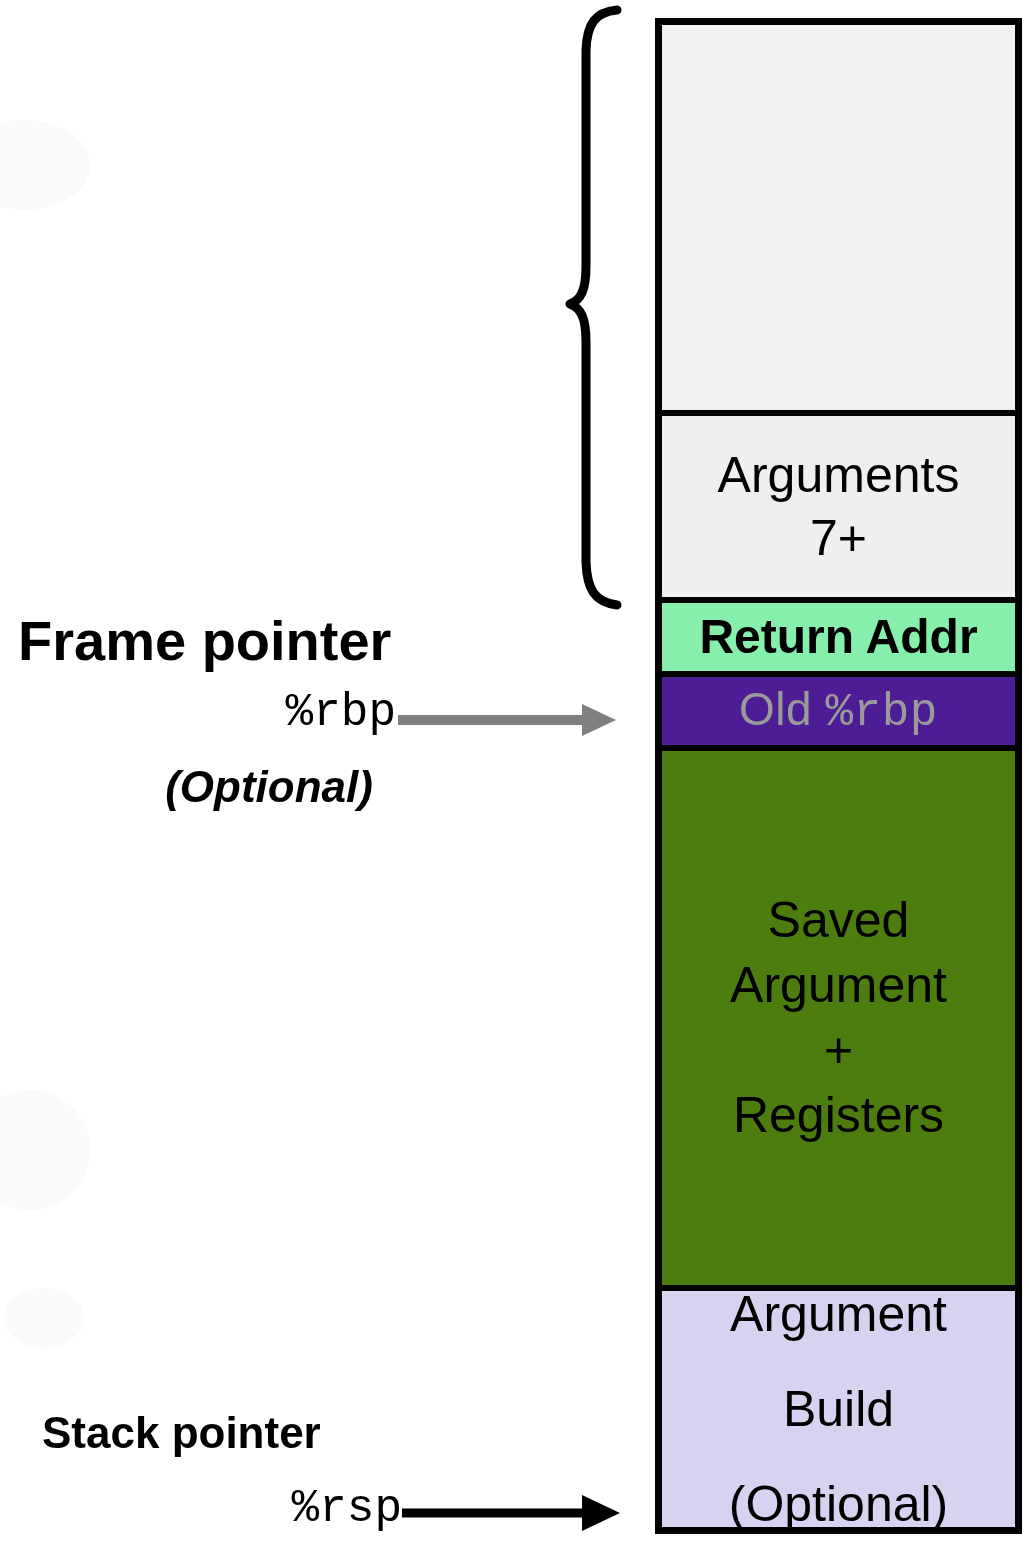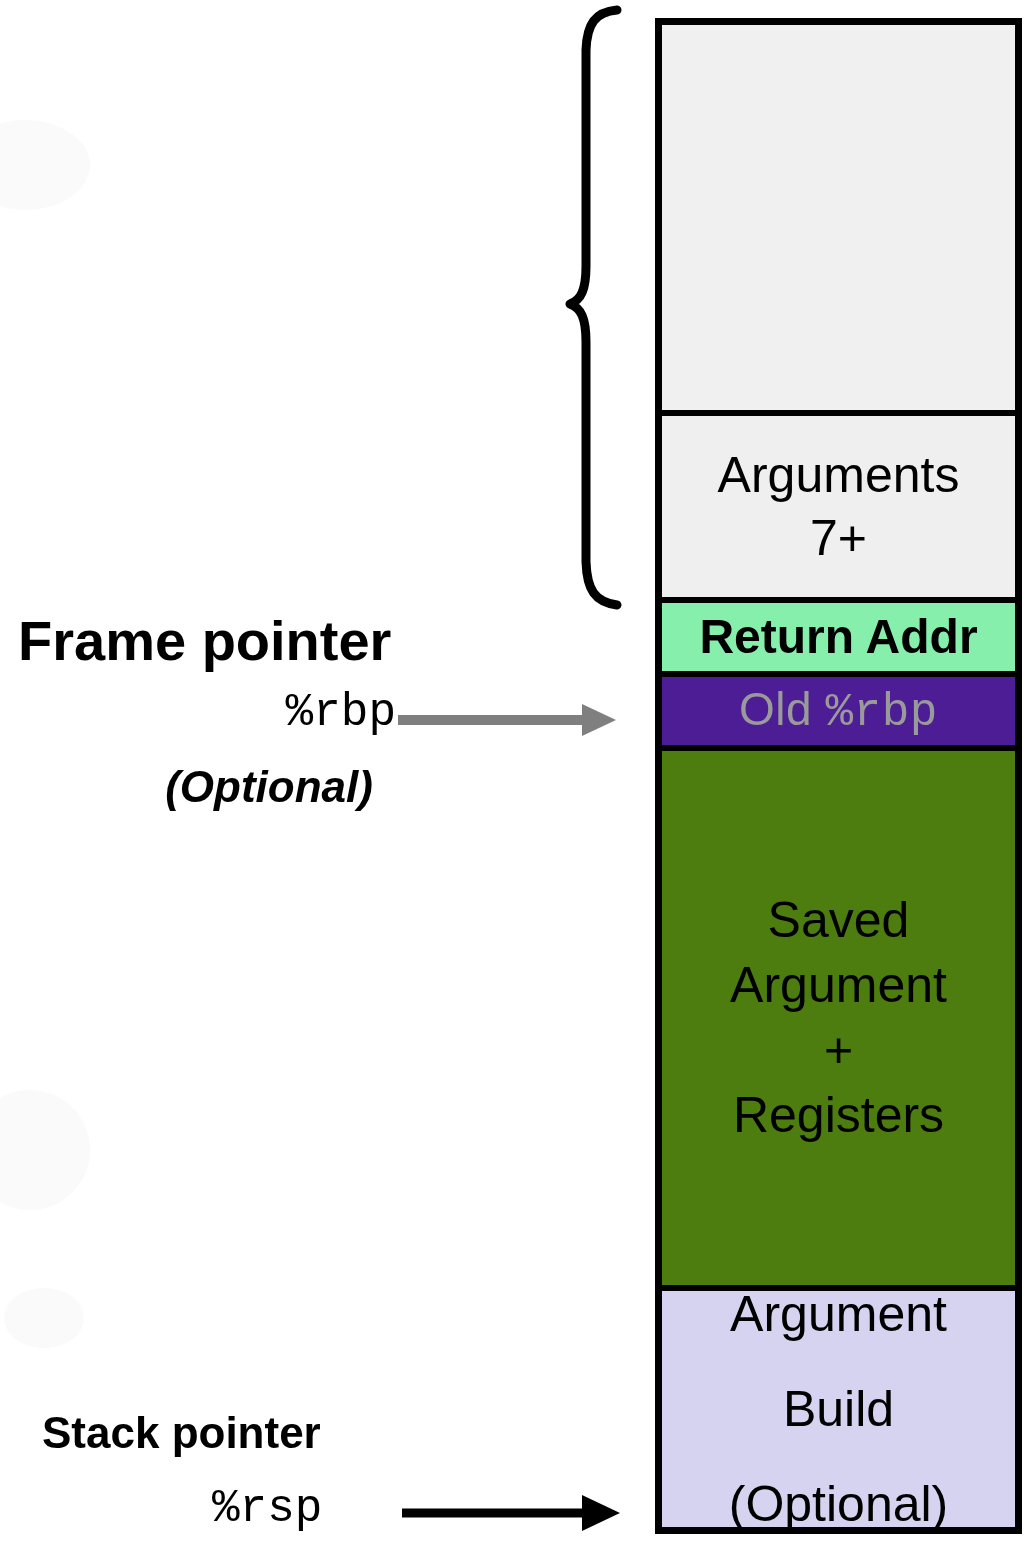--- a/index.html
+++ b/index.html
@@ -115,21 +115,21 @@
   #stack-pointer-label {
     left: 42px;
     top: 1408px;
     font-size: 44px;
     font-weight: bold;
   }
   #stack-pointer-reg {
     left: 212px;
     top: 1483px;
     width: 190px;
-    text-align: left;
+    text-align: right;
     font-size: 46px;
   }
 
   
   .arrow-svg { position: absolute; }
   #rbp-arrow  { left: 396px; top: 694px;  }
   #rsp-arrow  { left: 400px; top: 1487px; }
 
   
   #caller-brace { position: absolute; left: 565px; top: 4px; }

